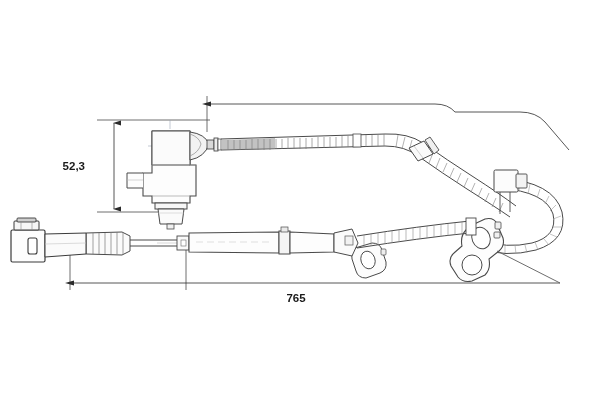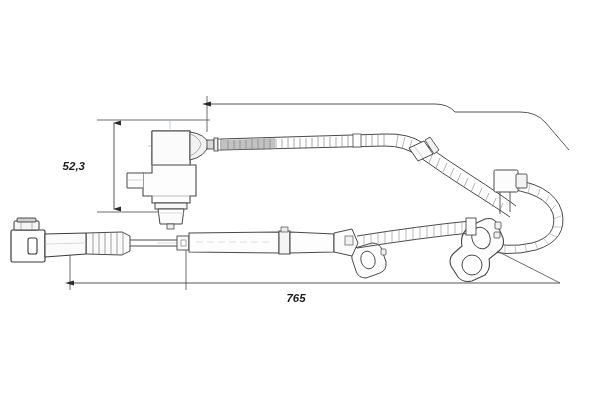--- a/index.html
+++ b/index.html
@@ -10,21 +10,20 @@
   }
   body {
     font-family: "Liberation Sans", sans-serif;
   }
   #drawing-root {
     position: relative;
     width: 600px;
     height: 400px;
     background: #0369a1;
     overflow: hidden;
-    font-style: italic;
   }
   #drawing-svg {
     position: absolute;
     left: 0;
     top: 0;
     width: 600px;
     height: 400px;
     display: block;
   }
   .dim-text {

